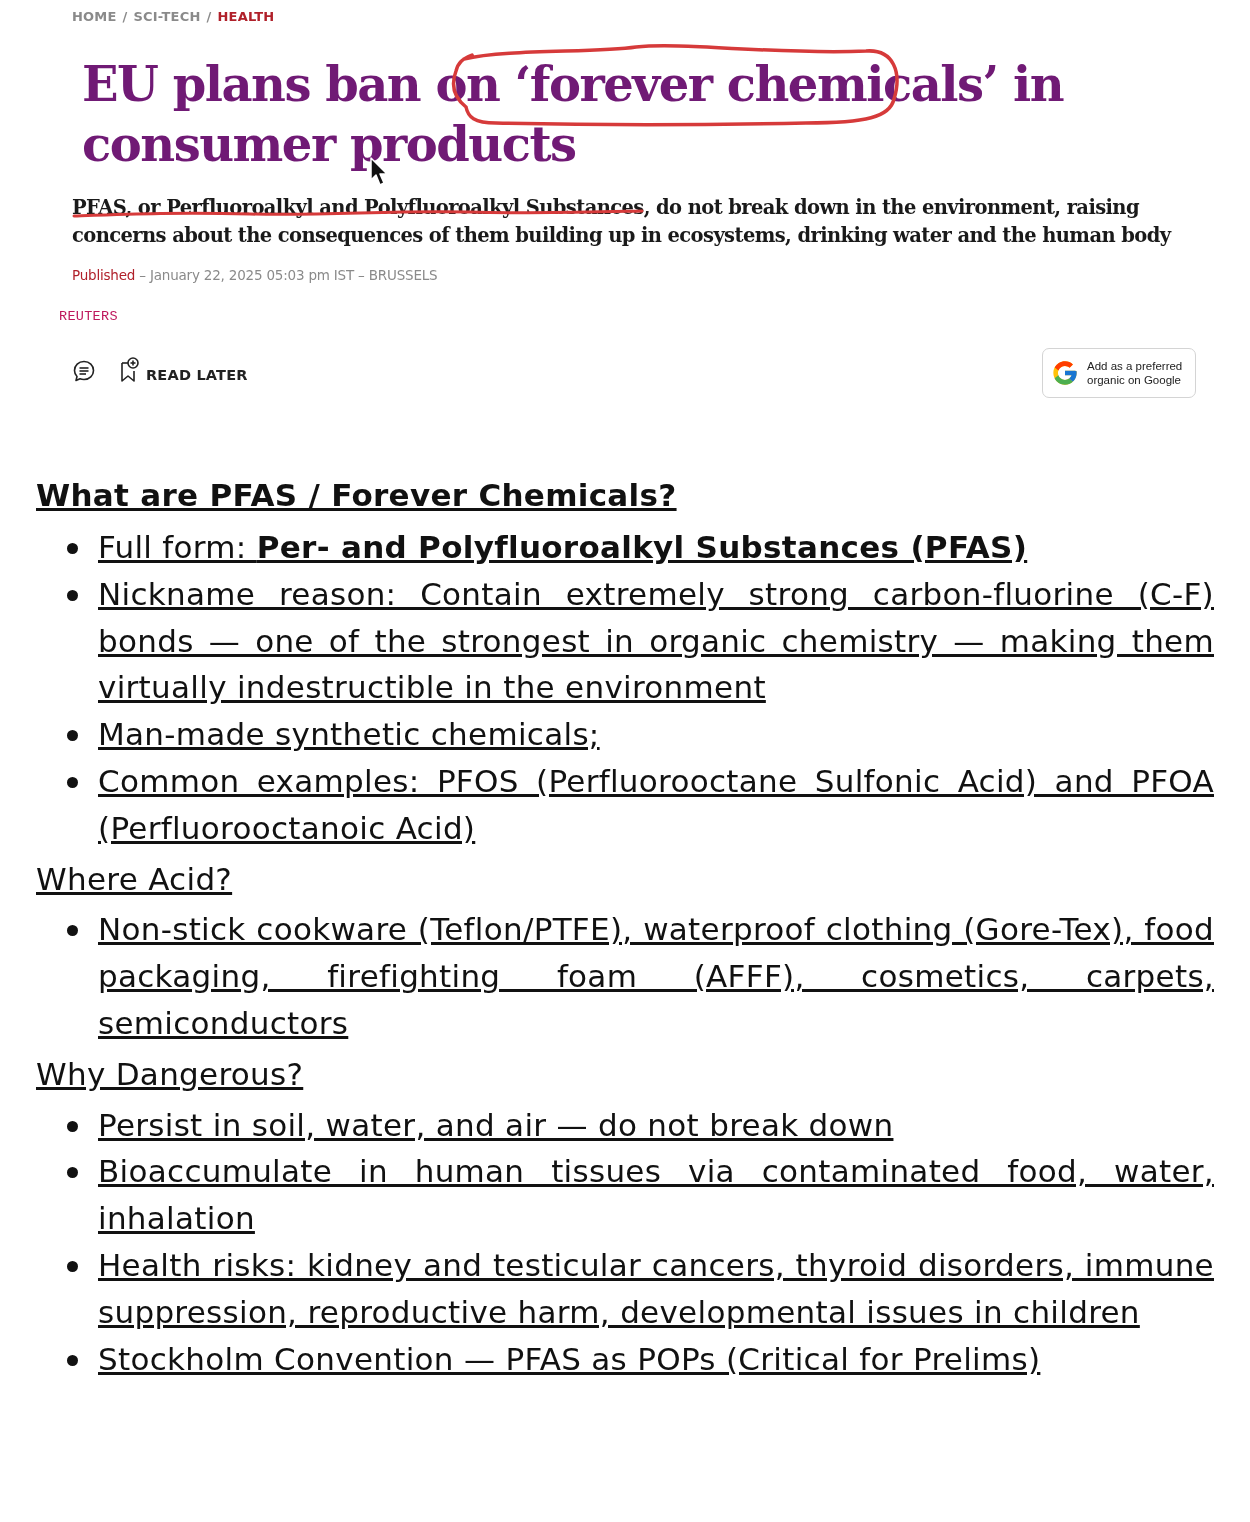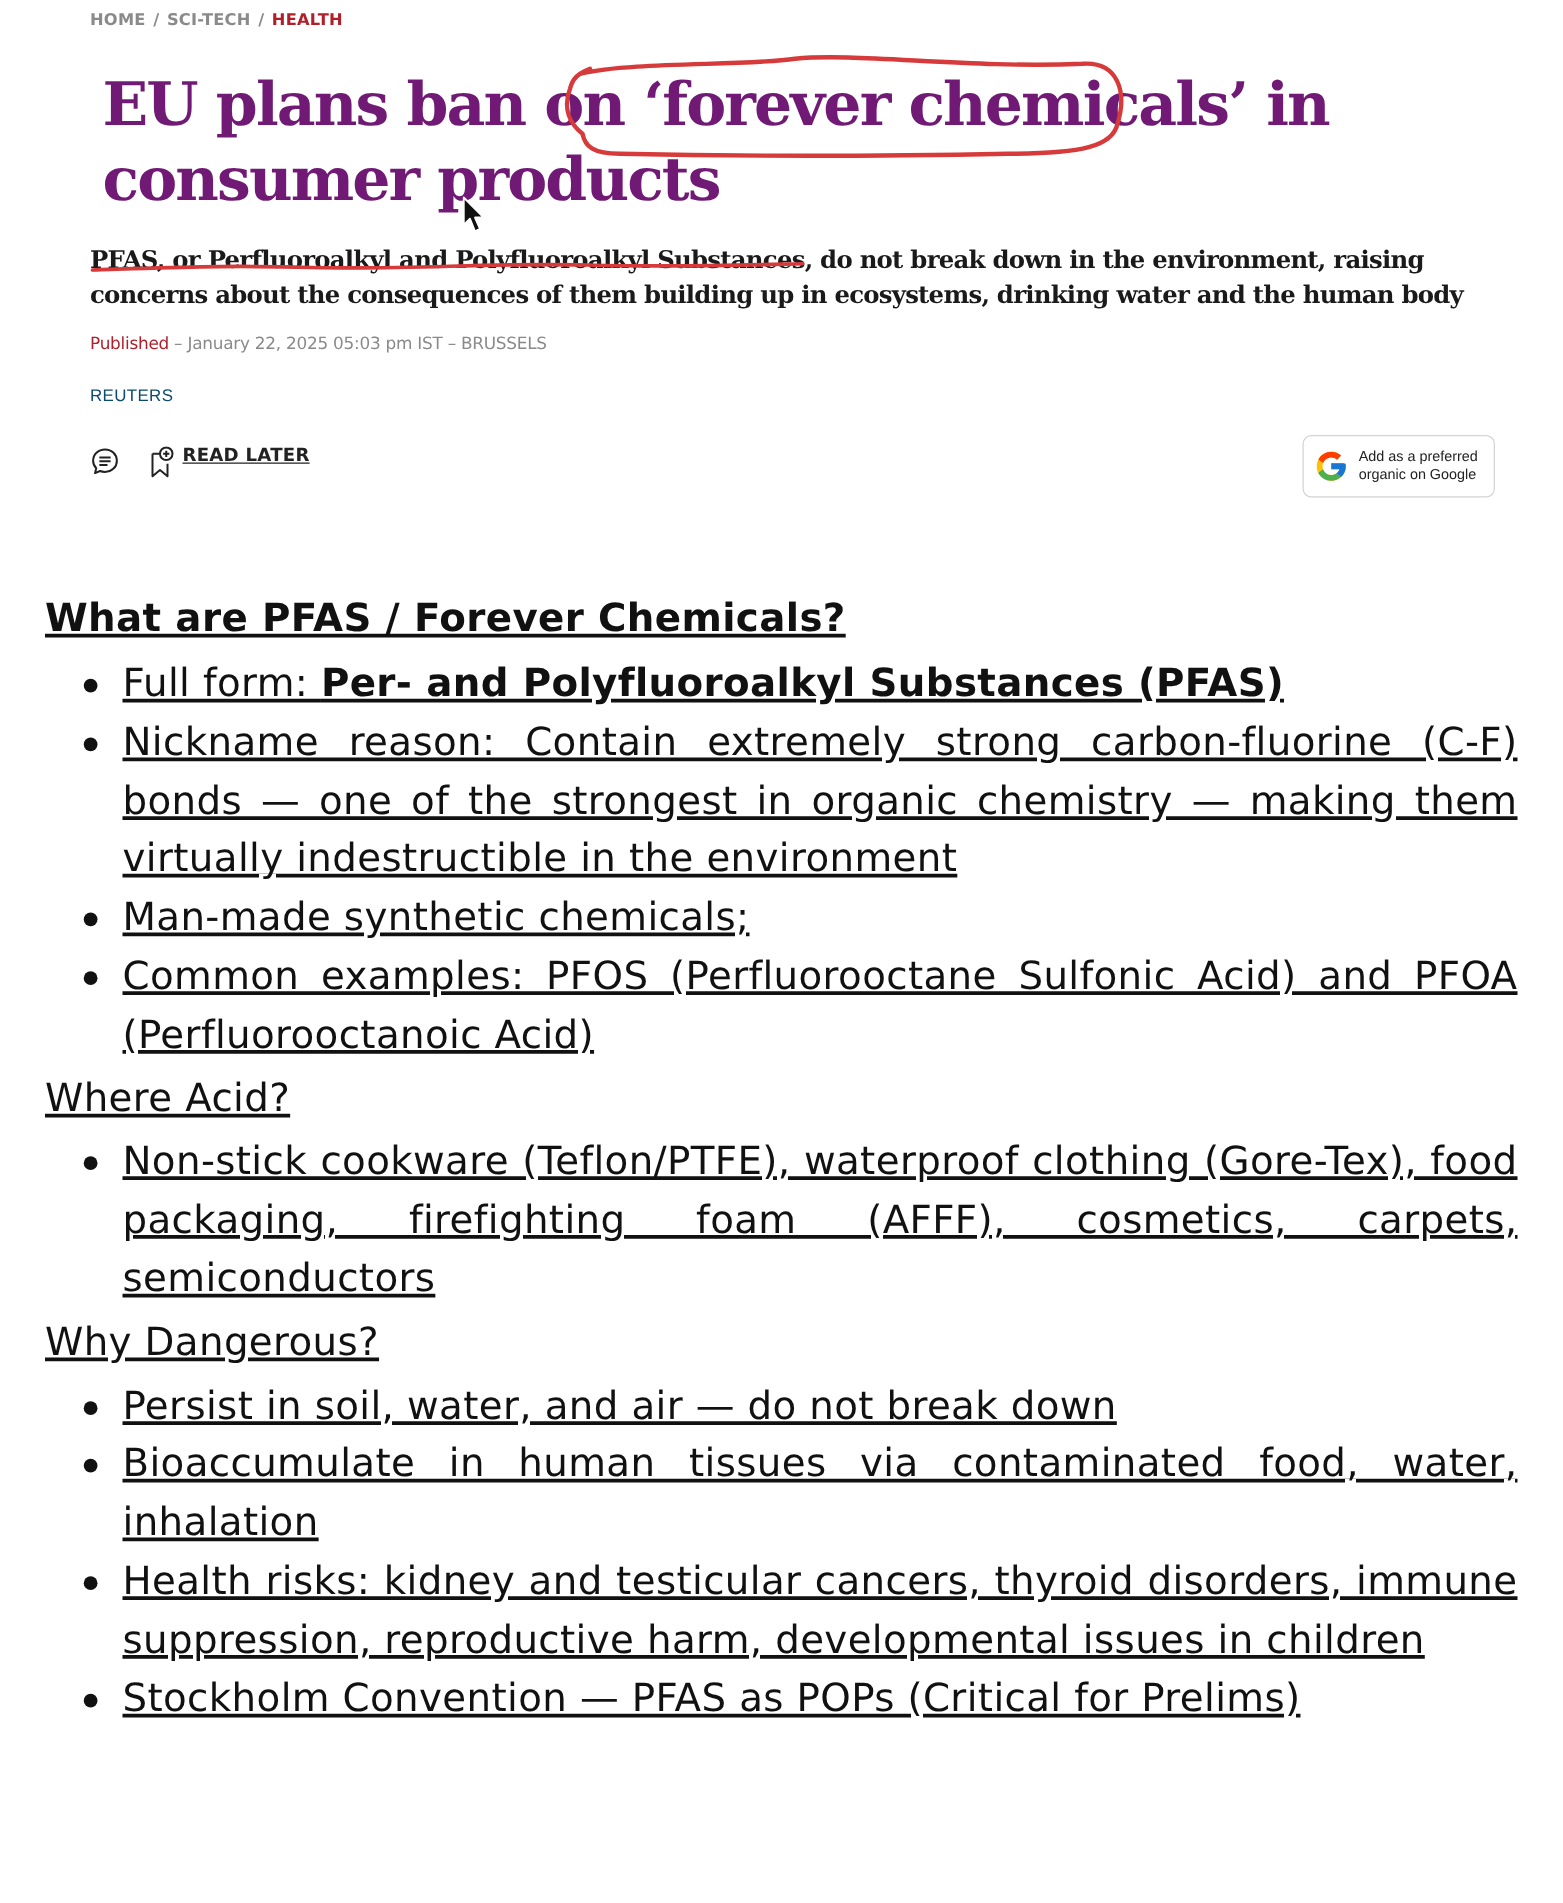--- a/index.html
+++ b/index.html
@@ -7,23 +7,23 @@
   .breadcrumb { position: absolute; left: 72px; top: 9px; font-family: "DejaVu Sans", sans-serif; font-size: 13px; letter-spacing: 0.2px; color: #8a8a8a; font-weight: bold; }
   .breadcrumb .sep { margin: 0 6px; color: #8a8a8a; }
   .breadcrumb .active { color: #b0202a; }
   .headline { position: absolute; left: 82px; top: 54px; width: 1000px; font-family: "DejaVu Serif", serif; font-weight: bold; font-size: 48px; line-height: 60px; letter-spacing: -1.5px; color: #701a75; margin: 0; }
   .ann-circle { position: absolute; left: 446px; top: 43px; width: 456px; height: 86px; }
   .cursor { position: absolute; left: 369px; top: 156px; width: 22px; height: 34px; }
   .summary { position: absolute; left: 72px; top: 194px; width: 1140px; font-family: "DejaVu Serif", serif; font-weight: bold; font-size: 19.5px; line-height: 28px; letter-spacing: -0.6px; color: #1a1a1a; margin: 0; }
   .ann-underline { position: absolute; left: 70px; top: 206px; width: 580px; height: 20px; }
   .published { position: absolute; left: 72px; top: 267px; font-family: "DejaVu Sans", sans-serif; font-size: 13.5px; color: #8a8a8a; letter-spacing: -0.2px; }
   .published .pub-label { color: #b0202a; }
-  .source { position: absolute; left: 72px; top: 309px; font-family: Liberation Sans, sans-serif; font-size: 13.5px; color: #0c4a6e; letter-spacing: 0.3px; }
+  .source { position: absolute; left: 59px; top: 309px; font-family: Liberation Mono, monospace; font-size: 13.5px; color: #be185d; letter-spacing: 0.3px; }
   .actions { position: absolute; left: 72px; top: 357px; display: flex; align-items: center; }
-  .icon-btn { display: inline-flex; align-items: flex-start; cursor: pointer; text-decoration: underline; }
+  .icon-btn { display: inline-flex; align-items: flex-end; cursor: pointer; }
   .comment-btn { width: 24px; height: 26px; margin-right: 24px; }
   .read-later { font-family: "DejaVu Sans", sans-serif; font-size: 14.5px; font-weight: bold; color: #222; letter-spacing: 0.2px; }
   .read-later svg { margin-right: 6px; }
   .google-btn { position: absolute; left: 1042px; top: 348px; width: 154px; height: 50px; border: 1px solid #d4d4d4; border-radius: 7px; background: #fff; display: flex; align-items: center; box-sizing: border-box; padding-left: 8px; cursor: pointer; }
   .google-btn .g-text { font-family: "Liberation Sans", sans-serif; font-size: 11.5px; line-height: 14px; color: #222; margin-left: 8px; }
   .notes { position: absolute; left: 36px; top: 470px; width: 1182px; font-family: "DejaVu Sans", sans-serif; font-size: 31px; line-height: 46.8px; color: #111; letter-spacing: 0.3px; text-decoration: underline; }
   .notes h2 { margin: 0; font-size: 31px; font-weight: bold; line-height: 50px; }
   .notes .sub-heading { margin: 0; font-weight: normal; font-size: 31px; line-height: 46.8px; }
   .notes ul { margin: 4px; padding-left: 58px; list-style: none; }
   .notes li { position: relative; text-align: justify; }

